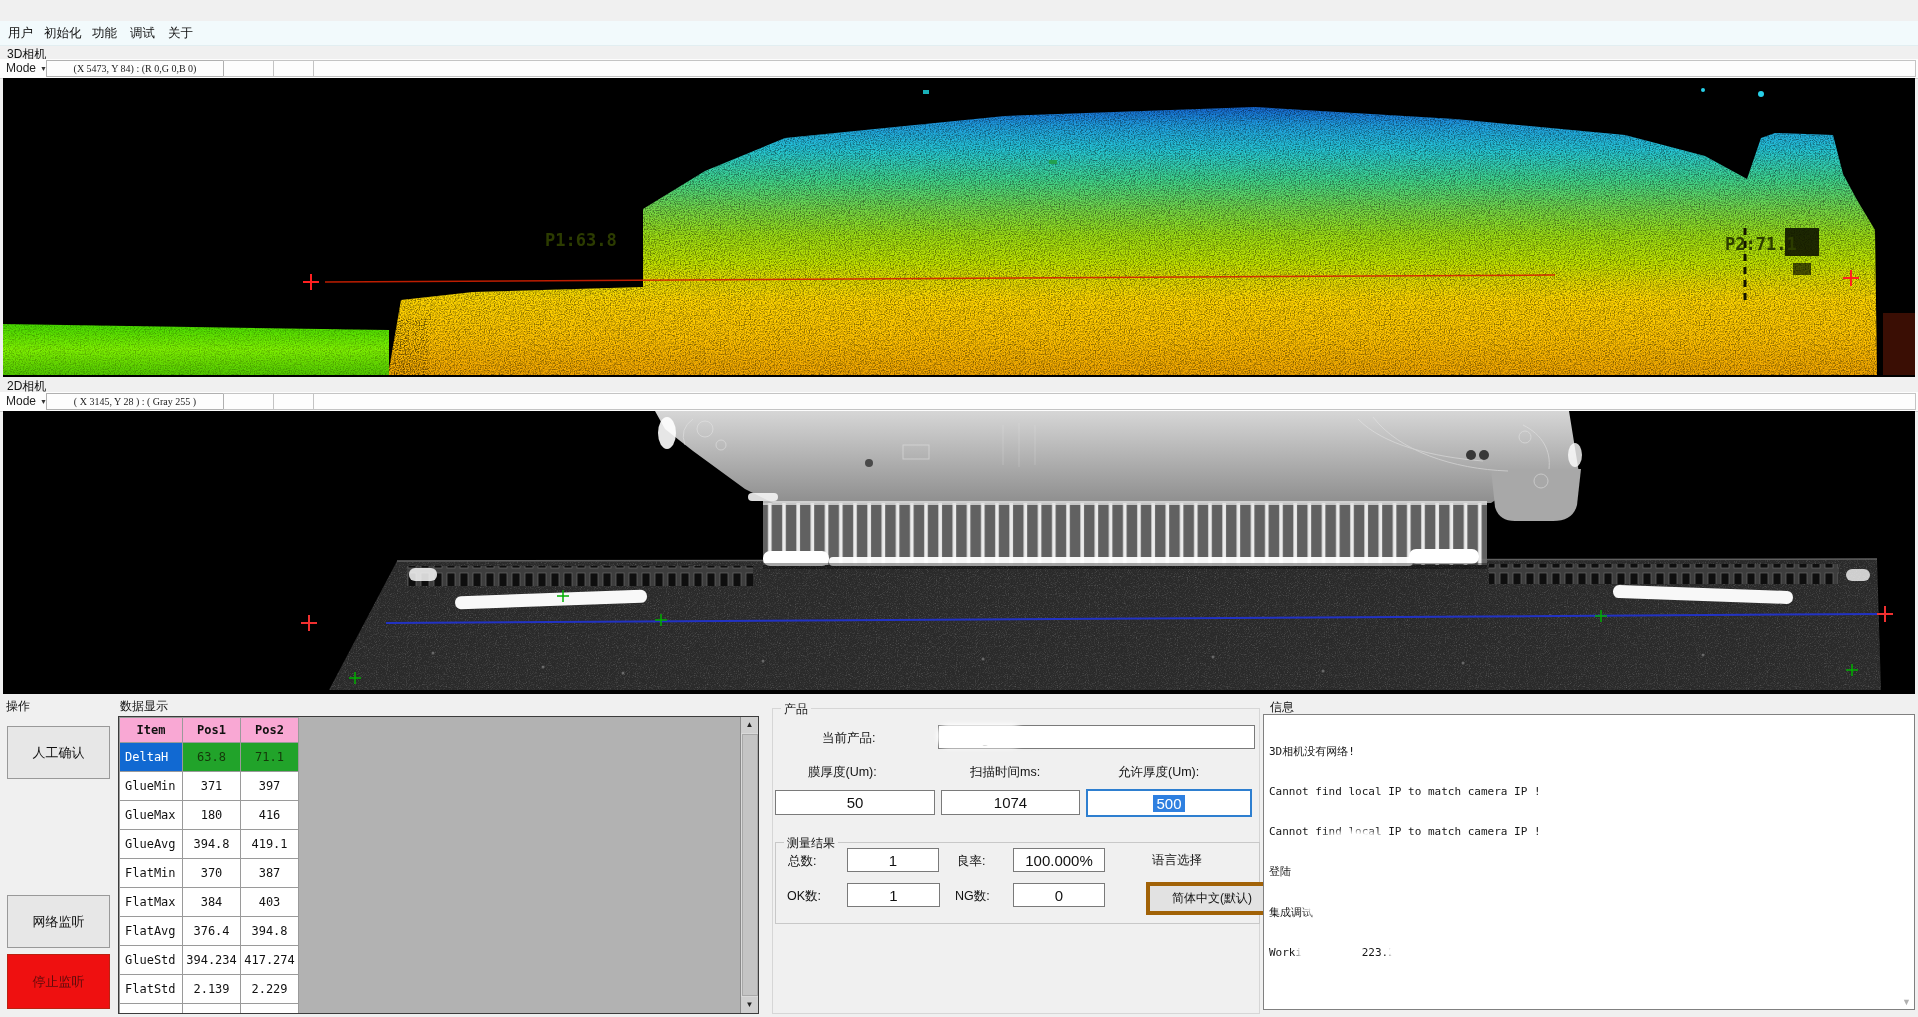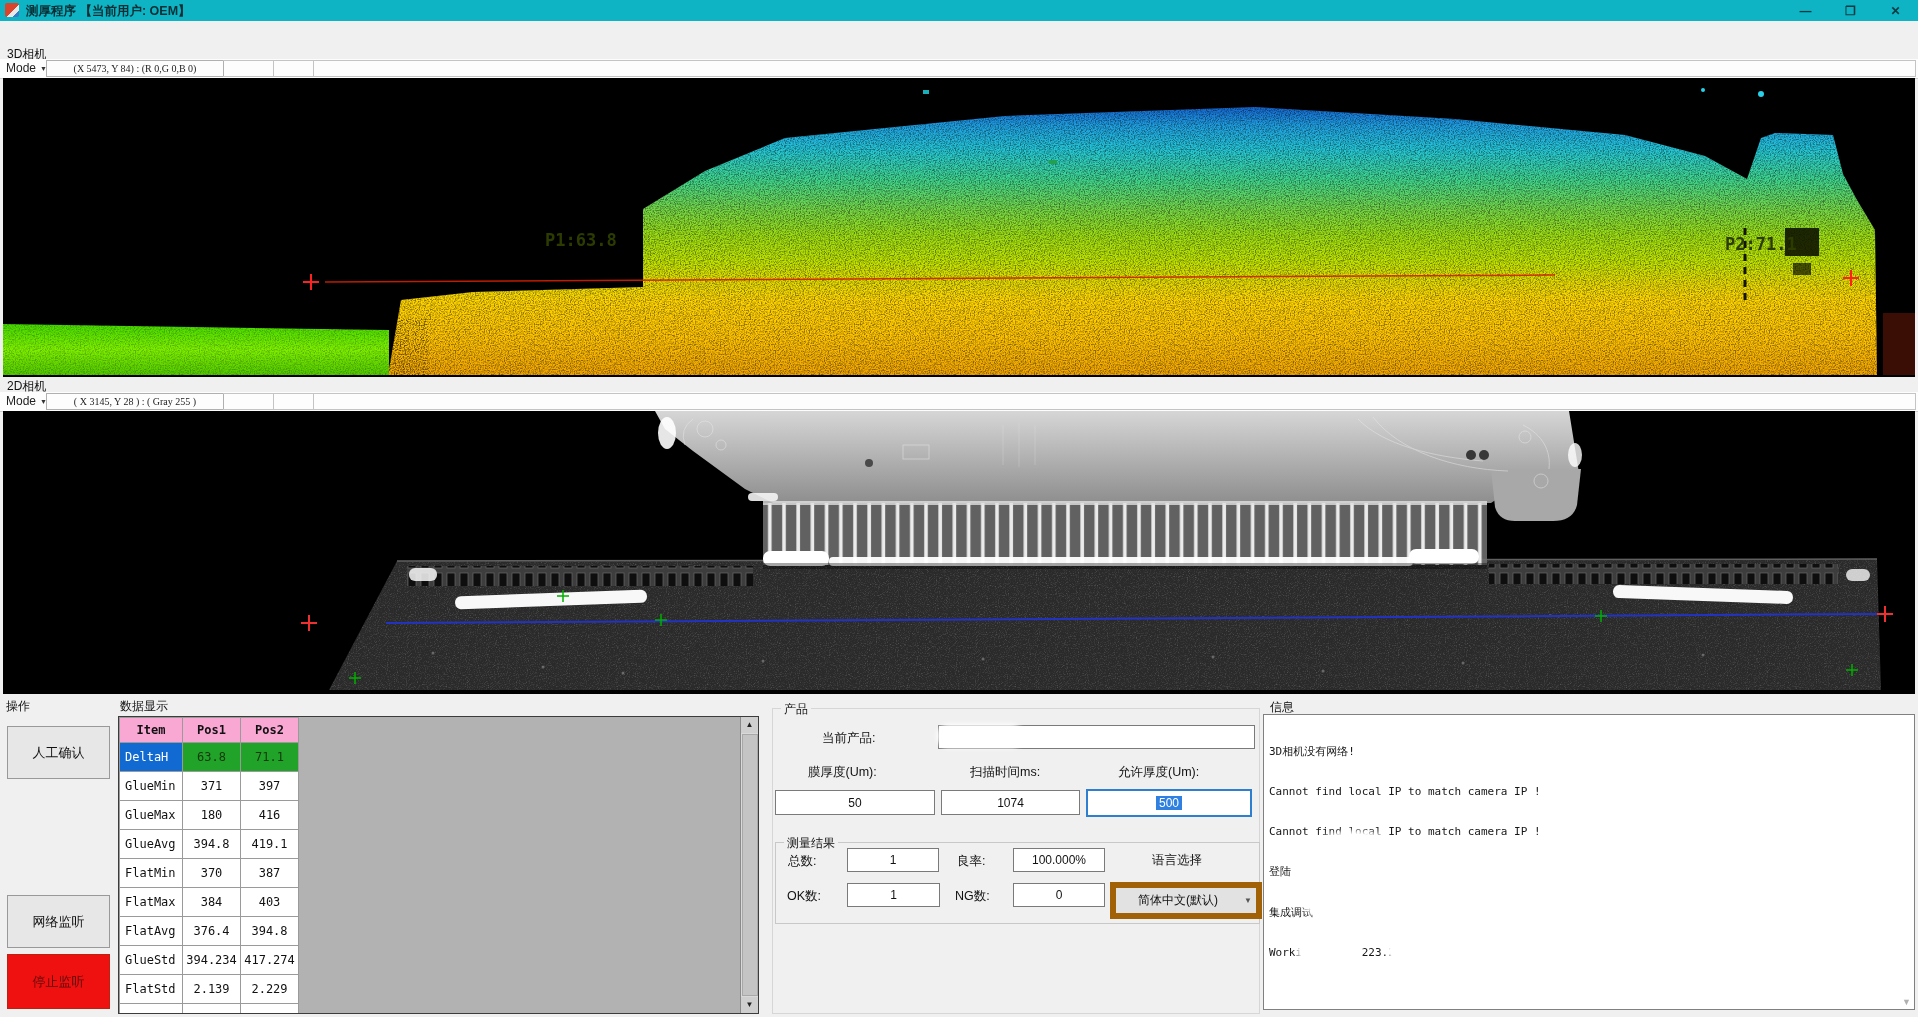--- a/index.html
+++ b/index.html
@@ -51,55 +51,53 @@
   tr.sel td:first-child{background:#1169d2;color:#fff;}
   tr.sel td:nth-child(2),tr.sel td:nth-child(3){background:#21a32a;color:#15380a;}
   .vscroll{position:absolute;right:0;top:0;bottom:0;width:17px;background:#d9d9d9;border-left:1px solid #8a8a8a;}
   .vs-arrow{position:absolute;left:0;width:17px;height:16px;background:#cfcfcf;color:#222;
     font-size:8px;text-align:center;line-height:16px;}
   .vs-thumb{position:absolute;left:1px;top:17px;width:14px;bottom:17px;background:#c4c4c4;border:1px solid #a8a8a8;}
 
   
   .groupbox{position:absolute;border:1px solid #d6d6d6;}
   .legend{position:absolute;top:-8px;left:8px;background:#f0f0f0;padding:0 3px;font-size:12px;color:#111;}
-  .field{position:absolute;background:#fff;border:1px solid #7a7a7a;font-size:12px;color:#111;
+  .field{position:absolute;background:#fff;border:1px solid #7a7a7a;font-size:15px;color:#111;
     text-align:center;display:flex;align-items:center;justify-content:center;}
   .field.focus{border:2px solid #2e7fd0;}
   .sel-text{background:#2f80e0;color:#fff;padding:0 3px;}
   .lbl{position:absolute;font-size:12.5px;color:#111;white-space:nowrap;}
-  .combo{position:absolute;background:#e2e2e2;border:6px solid #a16207;font-size:12px;color:#111;
-    display:flex;align-items:center;}
+  .combo{position:absolute;background:#e2e2e2;border:4px solid #a16207;font-size:12px;color:#111;
+    display:flex;align-items:center;margin-left:36px;}
   .combo .val{flex:1;text-align:center;}
   .combo .arrow{width:16px;text-align:center;font-size:8px;color:#555;}
   .okbox{position:absolute;background:#90ee90;border:1px solid #7bb87b;display:flex;
     align-items:center;justify-content:center;font-size:54px;font-weight:bold;color:#000;letter-spacing:2px;}
 
   
   .log-box{position:absolute;left:1263px;top:20px;width:650px;height:294px;background:#fff;
     border:1px solid #808080;overflow:hidden;}
   .log{position:absolute;left:5px;top:3px;right:2px;font-family:"DejaVu Sans Mono",monospace;
     font-size:11px;line-height:13.4px;color:#161616;white-space:pre;}
   .smudge{position:absolute;background:#fff;box-shadow:0 0 5px 3px #fff;}
   .scroll-hint{position:absolute;right:3px;bottom:2px;font-size:9px;color:#b0b0b0;}
 </style>
 </head>
 <body>
 
 <div class="window">
 
-  <div class="titlebar">
-    <div class="app-icon"></div>
-    <div class="title-text">测厚程序 【当前用户: OEM】</div>
-    <div class="win-controls">
-      <div class="win-btn">—</div>
-      <div class="win-btn">❐</div>
-      <div class="win-btn">✕</div>
-    </div>
-  </div>
-
+
+  <div class="menubar">
+    <span class="menu-item" style="left:8px">用户</span>
+    <span class="menu-item" style="left:44px">初始化</span>
+    <span class="menu-item" style="left:92px">功能</span>
+    <span class="menu-item" style="left:130px">调试</span>
+    <span class="menu-item" style="left:168px">关于</span>
+  </div>
 
   <div class="cam-label" style="top:46px">3D相机</div>
   <div class="modebar" style="top:59px">
     <span class="mode-btn">
       <span>Mode</span>
         <span class="mode-caret">▼</span>
     </span>
     <span class="mode-status">(X 5473, Y 84) : (R 0,G 0,B 0)</span>
     <span class="mode-seg" style="left:223px;width:50px"></span>
     <span class="mode-seg" style="left:273px;width:40px"></span>

